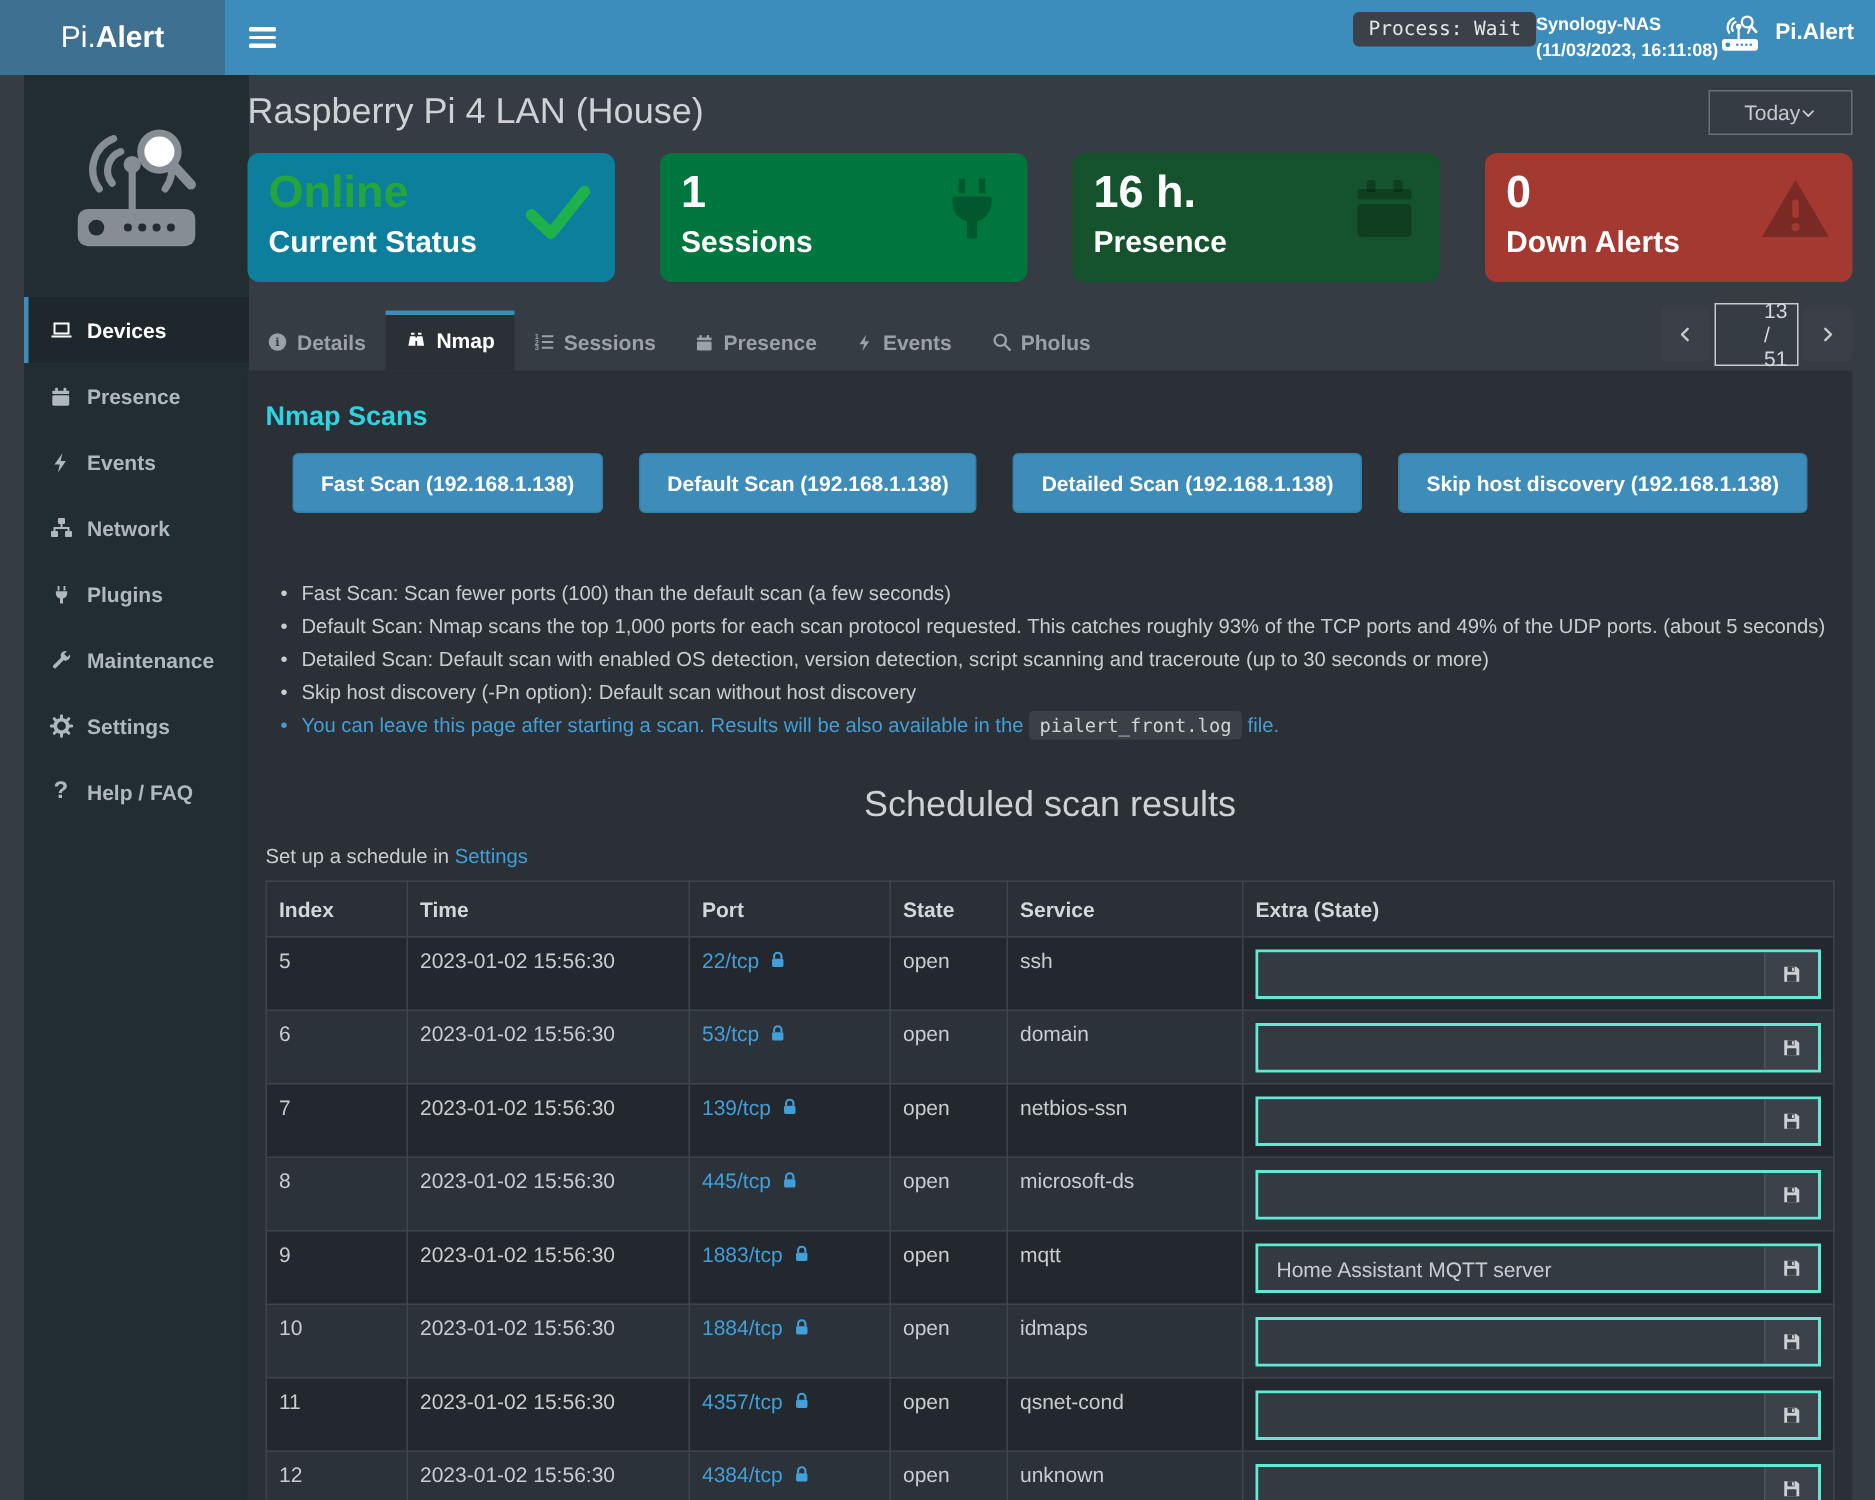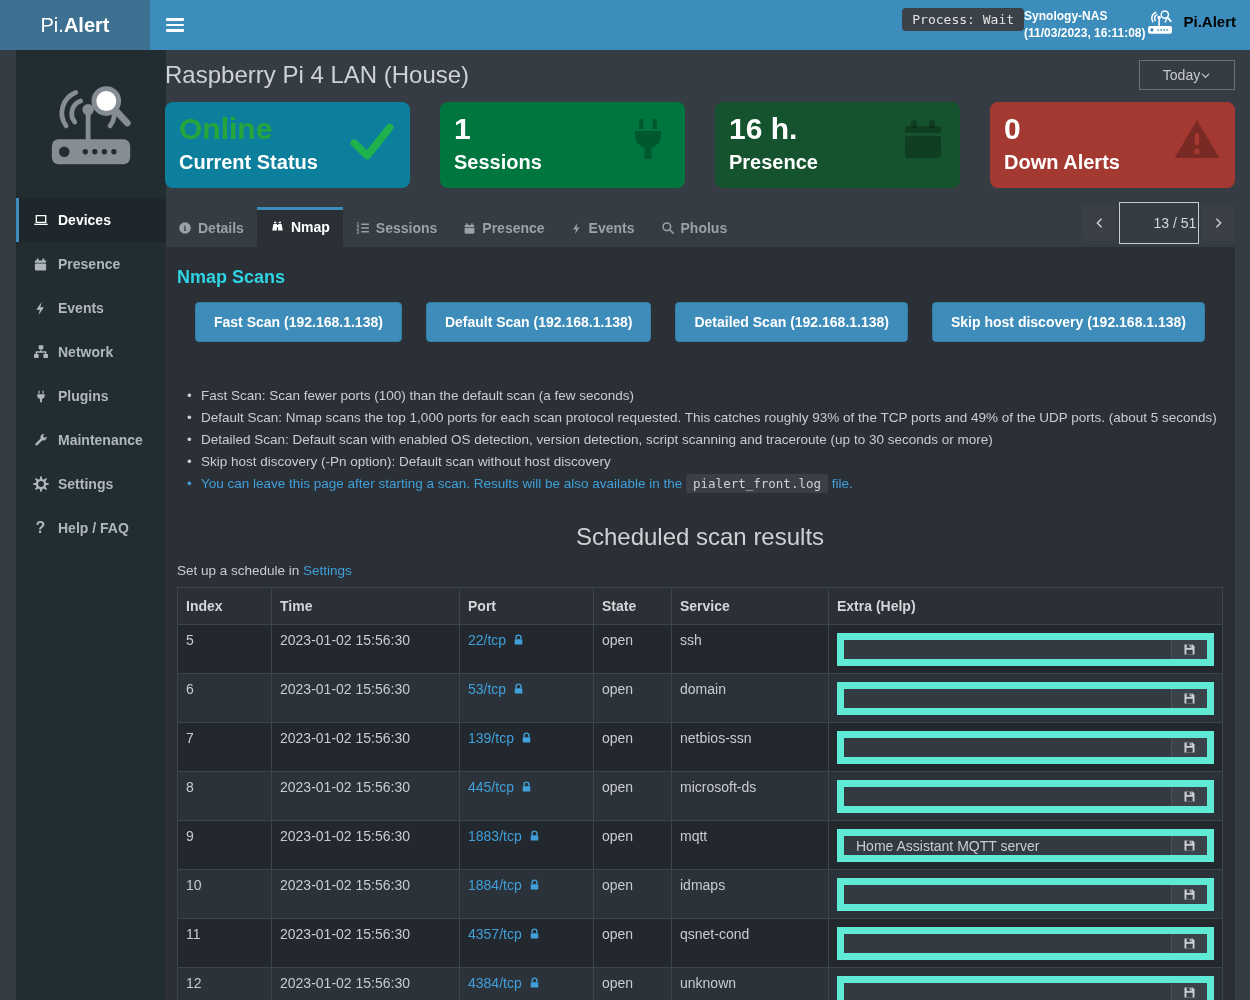--- a/index.html
+++ b/index.html
@@ -9,21 +9,21 @@
   
   .header { position:absolute; top:0; left:0; right:0; height:50px; display:flex; z-index:10; }
   .brand { width:150px; background:#3e7191; color:#fff; font-size:20px; display:flex; align-items:center; justify-content:center; cursor:pointer; }
   .brand b { font-weight:bold; }
   .navbar { flex:1; background:#3c8dbc; display:flex; align-items:center; }
   .hamburger { margin-left:16px; width:18px; cursor:pointer; display:flex; flex-direction:column; gap:3px; }
   .hamburger span { display:block; height:2.5px; background:#fff; border-radius:1px; }
   .nav-right { margin-left:auto; display:flex; align-items:flex-start; gap:0; padding-right:14px; }
   .process-badge { background:#3b4148; color:#e3e5e6; font-family:"DejaVu Sans Mono", monospace; font-size:13px; padding:4px 10px; border-radius:4px; }
   .host-info { color:#fff; font-size:12px; font-weight:bold; line-height:1.45; }
-  .header-app { display:flex; align-items:center; gap:8px; color:#000000; font-weight:bold; font-size:15px; }
+  .header-app { display:flex; align-items:center; gap:8px; color:#ffffff; font-weight:bold; font-size:15px; }
 
   
   .sidebar { position:absolute; top:50px; left:16px; bottom:0; width:150px; background:#222d32; }
   .logo-box { height:148px; display:flex; align-items:center; justify-content:center; }
   .menu-item { height:44px; display:flex; align-items:center; gap:9px; padding-left:13px; color:#b0b8bd; font-size:14px; font-weight:600; cursor:pointer; border-left:3px solid transparent; }
   .menu-item .mi-icon { width:17px; display:flex; justify-content:center; align-items:center; }
   .menu-item.active { background:#1e282c; color:#fff; border-left-color:#3c8dbc; }
   .q-glyph { font-size:16px; font-weight:bold; }
 
   
@@ -40,21 +40,21 @@
   .card-icon { position:absolute; right:13px; top:13px; color:rgba(0,0,0,0.25); }
   .card-icon.green-check { color:#1fb24c; }
 
   
   .tabs-row { display:flex; align-items:flex-end; justify-content:space-between; margin-top:14px; }
   .tabs { display:flex; }
   .tab { padding:10px 13px 11px; font-size:14px; font-weight:600; color:#9aa1a7; display:flex; align-items:center; gap:6px; cursor:pointer; border-top:3px solid transparent; }
   .tab.active { background:#2a3036; color:#fff; border-top-color:#3c8dbc; padding-top:7px; }
   .pager { display:flex; align-items:center; gap:3px; margin-bottom:3px; }
   .pager-btn { width:33px; height:36px; background:#3a4046; border:none; border-radius:4px; color:#c6cacd; display:flex; align-items:center; justify-content:center; cursor:pointer; }
-  .pager-box { width:80px; height:42px; border:1px solid #c9cbcd; display:flex; align-items:center; justify-content:center; font-size:14px; color:#d5d8da;padding-left:32px; }
+  .pager-box { width:56px; height:42px; border:1px solid #c9cbcd; display:flex; align-items:center; justify-content:center; font-size:14px; color:#d5d8da;padding-left:32px; }
 
   
   .box { background:#2a3036; padding:14px 12px 40px; min-height:780px; }
   .nmap-heading { color:#2fd4e4; font-size:18px; font-weight:bold; margin:6px 0 14px; }
   .scan-buttons { display:flex; justify-content:center; gap:24px; margin-top:8px; }
   .scan-btn { background:#3e8cba; border:1px solid #367fa9; color:#fff; font-family:inherit; font-weight:600; font-size:14px; height:40px; padding:0 18px; border-radius:4px; cursor:pointer; }
 
   .notes { list-style:none; margin:46px 0 0 10px; font-size:13.5px; color:#c9cdd0; }
   .notes li { margin-bottom:7px; padding-left:14px; position:relative; }
   .notes li::before { content:"•"; position:absolute; left:0; top:0; }
@@ -68,21 +68,21 @@
   
   table.results { width:100%; border-collapse:collapse; margin-top:9px; font-size:14px; }
   table.results th, table.results td { border:1px solid #3d444b; text-align:left; vertical-align:top; }
   table.results th { padding:10px 8px; color:#d4d7da; font-size:14px; }
   table.results td { padding:7px 8px; height:43px; color:#c9ccd0; }
   tr.odd  { background:#23282e; }
   tr.even { background:#2b323a; }
   .col-index{width:94px;} .col-time{width:188px;} .col-port{width:134px;} .col-state{width:78px;} .col-service{width:157px;}
   .port-link { color:#419fd9; text-decoration:none; cursor:pointer; }
   .lock { color:#419fd9; margin-left:6px; vertical-align:-2px; display:inline-block; }
-  .note-group { display:flex; height:33px; border:7px solid #5eead4; margin-top:1px; }
+  .note-group { display:flex; height:33px; border:2px solid #5eead4; margin-top:1px; }
   .note-input { flex:1; background:#333a41; border:none; outline:none; color:#c9cdd0; font-family:inherit; font-size:14px; padding:0 12px; min-width:0; }
   .save-btn { width:36px; background:#3b4249; border:none; border-left:1px solid #4c535a; color:#ccd0d3; display:flex; align-items:center; justify-content:center; cursor:pointer; }
 
   svg { display:block; }
 </style>
 </head>
 <body>
 
 <div class="header">
   <div class="brand">
@@ -372,21 +372,21 @@
     <div class="sched-sub"><span>Set up a schedule in </span><a class="link">Settings</a></div>
 
     <table class="results">
       <thead>
         <tr>
           <th class="col-index">Index</th>
           <th class="col-time">Time</th>
           <th class="col-port">Port</th>
           <th class="col-state">State</th>
           <th class="col-service">Service</th>
-          <th>Extra (Help)</th>
+          <th>Extra (State)</th>
         </tr>
       </thead>
       <tbody>
           <tr class="odd">
     <td>5</td>
     <td>2023-01-02 15:56:30</td>
     <td><a class="port-link">22/tcp</a><span class="lock"><svg width="13" height="14" viewBox="0 0 24 24">
                   <path fill="none" stroke="currentColor" stroke-width="2.6" d="M7.5 10.5V7.5a4.5 4.5 0 0 1 9 0v3"></path>
                   <rect x="5" y="10.5" width="14" height="10" rx="1.8" fill="currentColor"></rect>
                 </svg></span></td>

